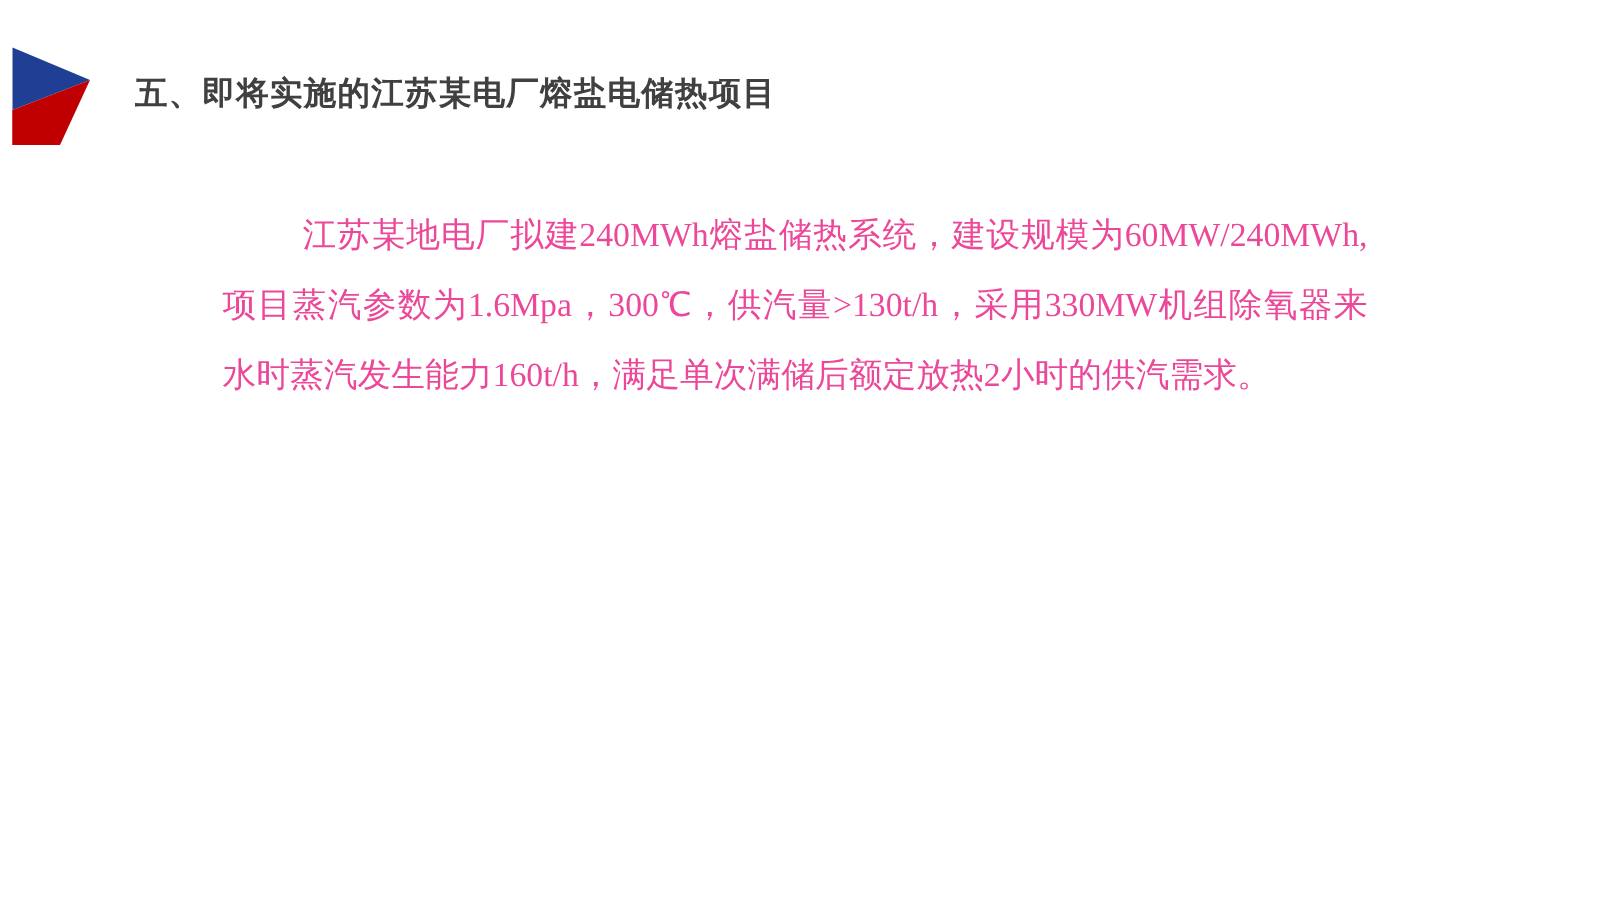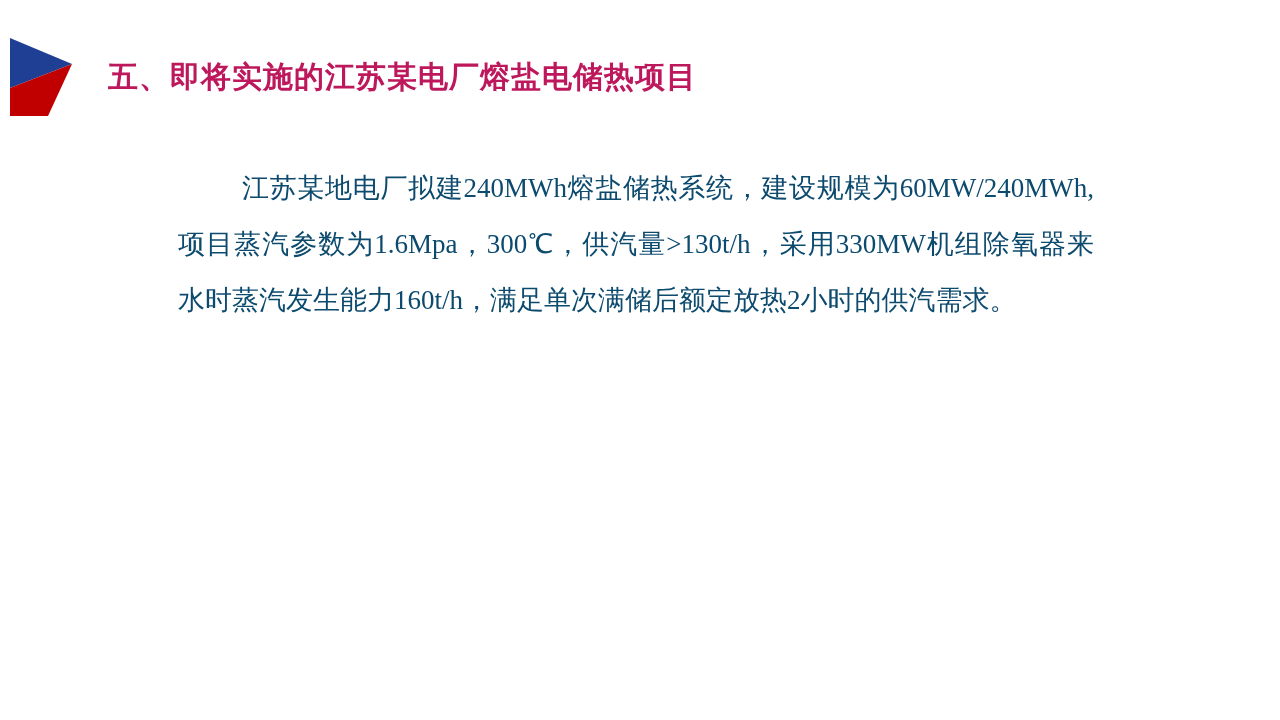--- a/index.html
+++ b/index.html
@@ -31,39 +31,39 @@
   .title-mark svg {
     display: block;
   }
 
   
   .slide-title {
     position: absolute;
     left: 108px;
     top: 57px;
     font-family: "Liberation Serif", serif;
-    font-size: 30px;
+    font-size: 26px;
     font-weight: bold;
-    color: #be185d;
+    color: #404040;
     letter-spacing: 1px;
     white-space: nowrap;
   }
 
   
   .body-block {
     position: absolute;
     left: 178px;
     top: 160px;
     width: 916px;
   }
   .body-paragraph {
     font-family: "Liberation Serif", serif;
     font-size: 27px;
     line-height: 56px;
-    color: #0c4a6e;
+    color: #ec4899;
     text-align: justify;
     text-justify: inter-ideograph;
     text-indent: 64px;
     margin: 0;
   }
 </style>
 </head>
 <body>
 
 <div class="slide">

